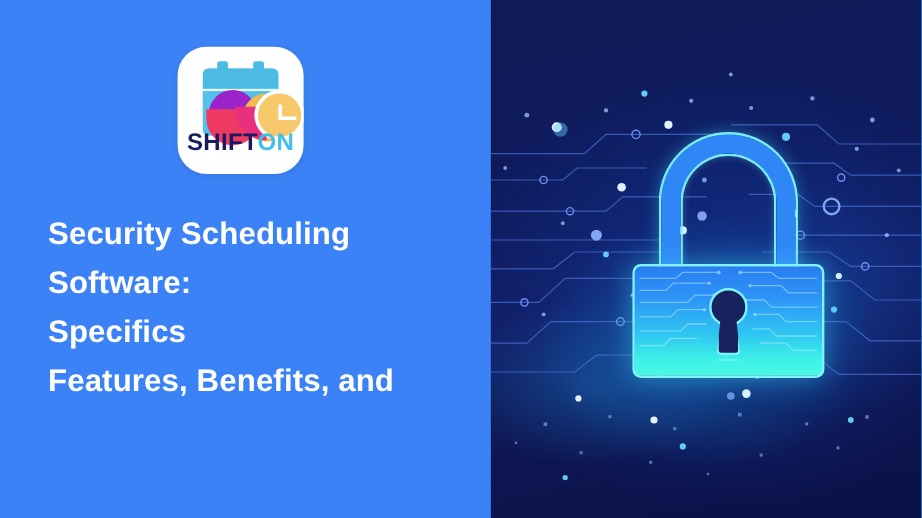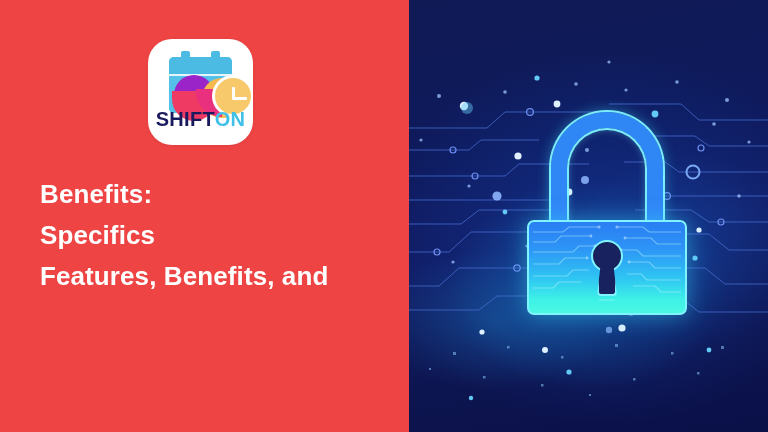--- a/index.html
+++ b/index.html
@@ -6,21 +6,21 @@
   body{
     width:768px;height:432px;overflow:hidden;
     font-family:"Liberation Sans", sans-serif;
     background:#2eaede;
   }
   #stage{position:relative;width:768px;height:432px;overflow:hidden;}
 
   
   .left-panel{
     position:absolute;left:0;top:0;width:409px;height:432px;
-    background:#ef4444;
+    background:#3b82f6;
   }
 
   
   .logo-card{
     position:absolute;left:148px;top:39px;width:105px;height:106px;
     background:#ffffff;border-radius:24px;
     box-shadow:0 1px 4px rgba(0,0,0,.08);
     overflow:hidden;
   }
   .logo-inner{position:absolute;left:0;top:0;width:105px;height:106px;}
@@ -158,21 +158,22 @@
             <div class="hand h"></div>
             <div class="hand m"></div>
           </div>
         </div>
 
         <div class="logo-word"><span class="shift">SHIFT</span><span class="on">ON</span></div>
       </div>
     </div>
 
     <div class="headline">
-      <span>Benefits:</span>
+      <span>Security Scheduling</span>
+      <span>Software:</span>
       <span>Specifics</span>
       <span>Features, Benefits, and</span>
     </div>
   </div>
 
   <div class="right-panel">
     <div class="rp-glow"></div>
     <div class="rp-glow2"></div>
 
     <svg class="circuit" viewBox="0 0 359 432" preserveAspectRatio="none">

